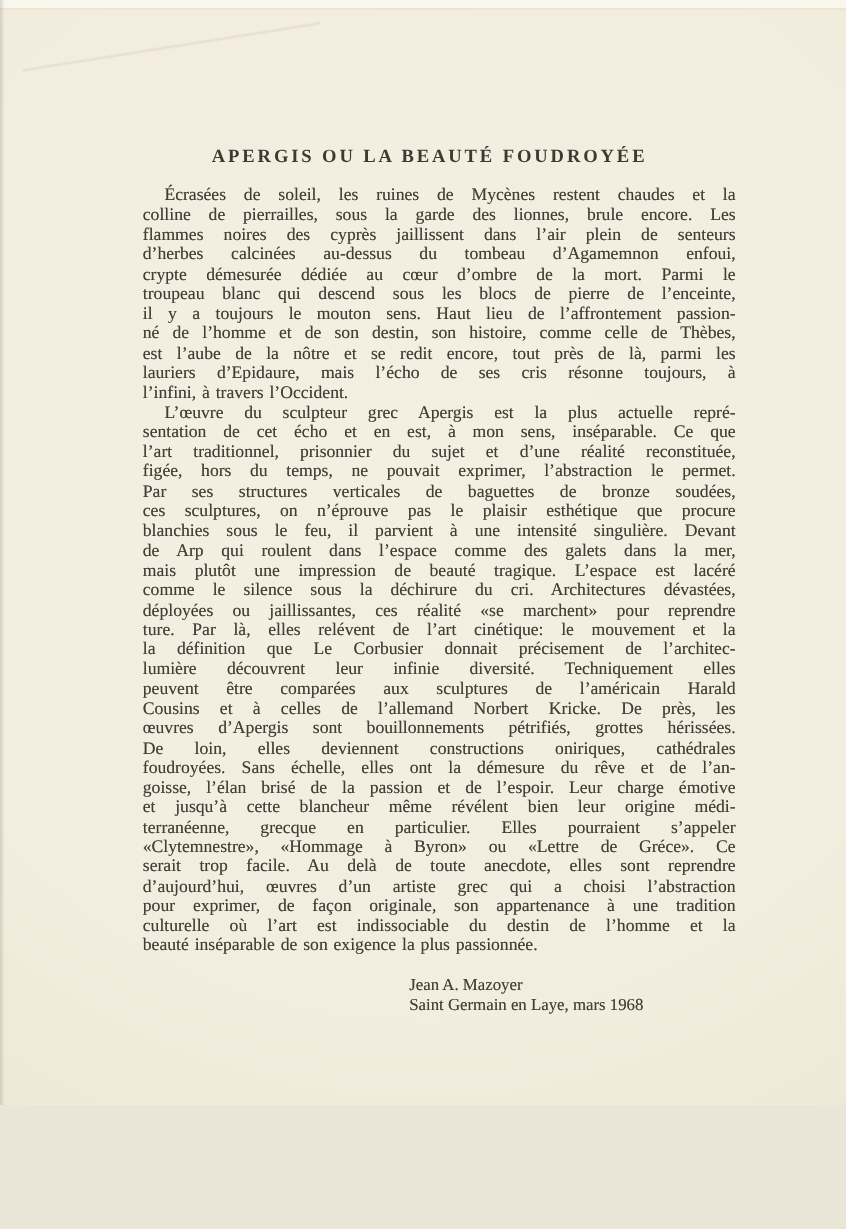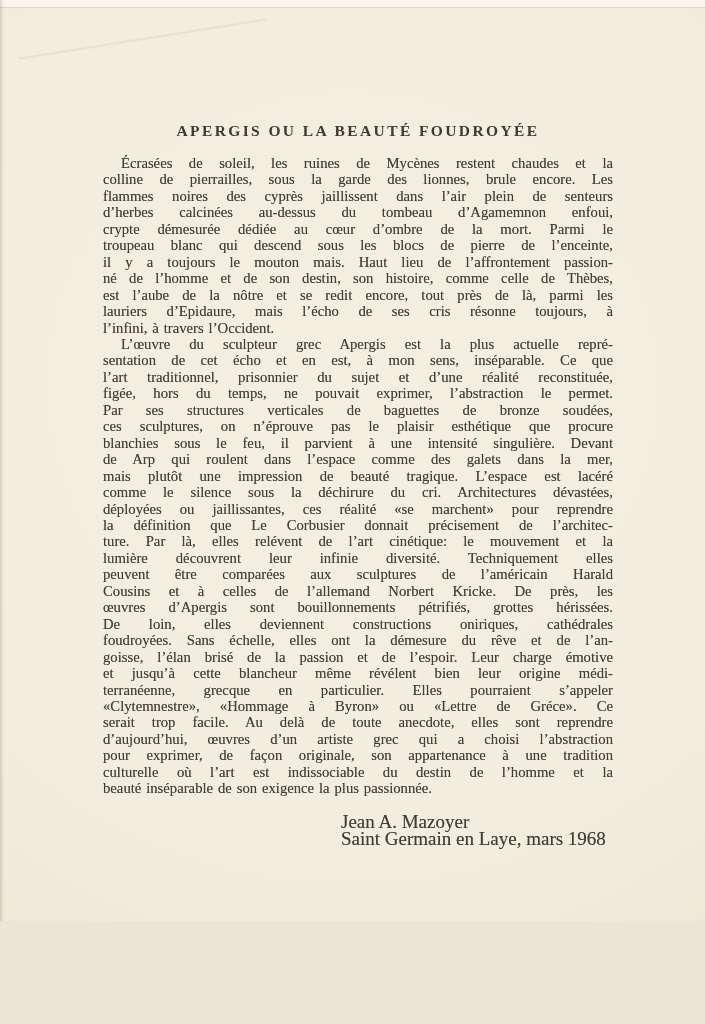--- a/index.html
+++ b/index.html
@@ -67,28 +67,29 @@
     width: 510px;
     font-size: 14.7px;
     line-height: 16.45px;
     word-spacing: 1.2px;
     text-shadow: 0 0 .4px rgba(66,62,54,.55);
   }
   .line {
     text-align: justify;
     text-align-last: justify;
     white-space: normal;
+    margin-left: 16px;
   }
   .line.first { text-indent: 18px; }
   .line.last  { text-align-last: left; }
   .signature {
     position: absolute;
     top: 814px;
     left: 341px;
-    font-size: 19px;
+    font-size: 14px;
     line-height: 16.8px;
     text-shadow: 0 0 .4px rgba(66,62,54,.55);
   }
 </style>
 </head>
 <body>
 
 <div class="page">
   <div class="edge-top"></div>
   <div class="edge-left"></div>
@@ -97,40 +98,40 @@
   <h1 class="title">APERGIS OU LA BEAUTÉ FOUDROYÉE</h1>
 
   <div class="body-text">
     <div class="paragraph">
         <div class="line first">Écrasées de soleil, les ruines de Mycènes restent chaudes et la</div>
         <div class="line">colline de pierrailles, sous la garde des lionnes, brule encore. Les</div>
         <div class="line">flammes noires des cyprès jaillissent dans l’air plein de senteurs</div>
         <div class="line">d’herbes calcinées au-dessus du tombeau d’Agamemnon enfoui,</div>
         <div class="line">crypte démesurée dédiée au cœur d’ombre de la mort. Parmi le</div>
         <div class="line">troupeau blanc qui descend sous les blocs de pierre de l’enceinte,</div>
-        <div class="line">il y a toujours le mouton mais. Haut lieu de l’affrontement passion-</div>
+        <div class="line">il y a toujours le mouton sens. Haut lieu de l’affrontement passion-</div>
         <div class="line">né de l’homme et de son destin, son histoire, comme celle de Thèbes,</div>
         <div class="line">est l’aube de la nôtre et se redit encore, tout près de là, parmi les</div>
         <div class="line">lauriers d’Epidaure, mais l’écho de ses cris résonne toujours, à</div>
         <div class="line last">l’infini, à travers l’Occident.</div>
       </div>
     <div class="paragraph">
         <div class="line first">L’œuvre du sculpteur grec Apergis est la plus actuelle repré-</div>
         <div class="line">sentation de cet écho et en est, à mon sens, inséparable. Ce que</div>
         <div class="line">l’art traditionnel, prisonnier du sujet et d’une réalité reconstituée,</div>
         <div class="line">figée, hors du temps, ne pouvait exprimer, l’abstraction le permet.</div>
         <div class="line">Par ses structures verticales de baguettes de bronze soudées,</div>
         <div class="line">ces sculptures, on n’éprouve pas le plaisir esthétique que procure</div>
         <div class="line">blanchies sous le feu, il parvient à une intensité singulière. Devant</div>
         <div class="line">de Arp qui roulent dans l’espace comme des galets dans la mer,</div>
         <div class="line">mais plutôt une impression de beauté tragique. L’espace est lacéré</div>
         <div class="line">comme le silence sous la déchirure du cri. Architectures dévastées,</div>
         <div class="line">déployées ou jaillissantes, ces réalité «se marchent» pour reprendre</div>
+        <div class="line">ture. Par là, elles relévent de l’art cinétique: le mouvement et la</div>
         <div class="line">la définition que Le Corbusier donnait précisement de l’architec-</div>
-        <div class="line">ture. Par là, elles relévent de l’art cinétique: le mouvement et la</div>
         <div class="line">lumière découvrent leur infinie diversité. Techniquement elles</div>
         <div class="line">peuvent être comparées aux sculptures de l’américain Harald</div>
         <div class="line">Cousins et à celles de l’allemand Norbert Kricke. De près, les</div>
         <div class="line">œuvres d’Apergis sont bouillonnements pétrifiés, grottes hérissées.</div>
         <div class="line">De loin, elles deviennent constructions oniriques, cathédrales</div>
         <div class="line">foudroyées. Sans échelle, elles ont la démesure du rêve et de l’an-</div>
         <div class="line">goisse, l’élan brisé de la passion et de l’espoir. Leur charge émotive</div>
         <div class="line">et jusqu’à cette blancheur même révélent bien leur origine médi-</div>
         <div class="line">terranéenne, grecque en particulier. Elles pourraient s’appeler</div>
         <div class="line">«Clytemnestre», «Hommage à Byron» ou «Lettre de Gréce». Ce</div>

